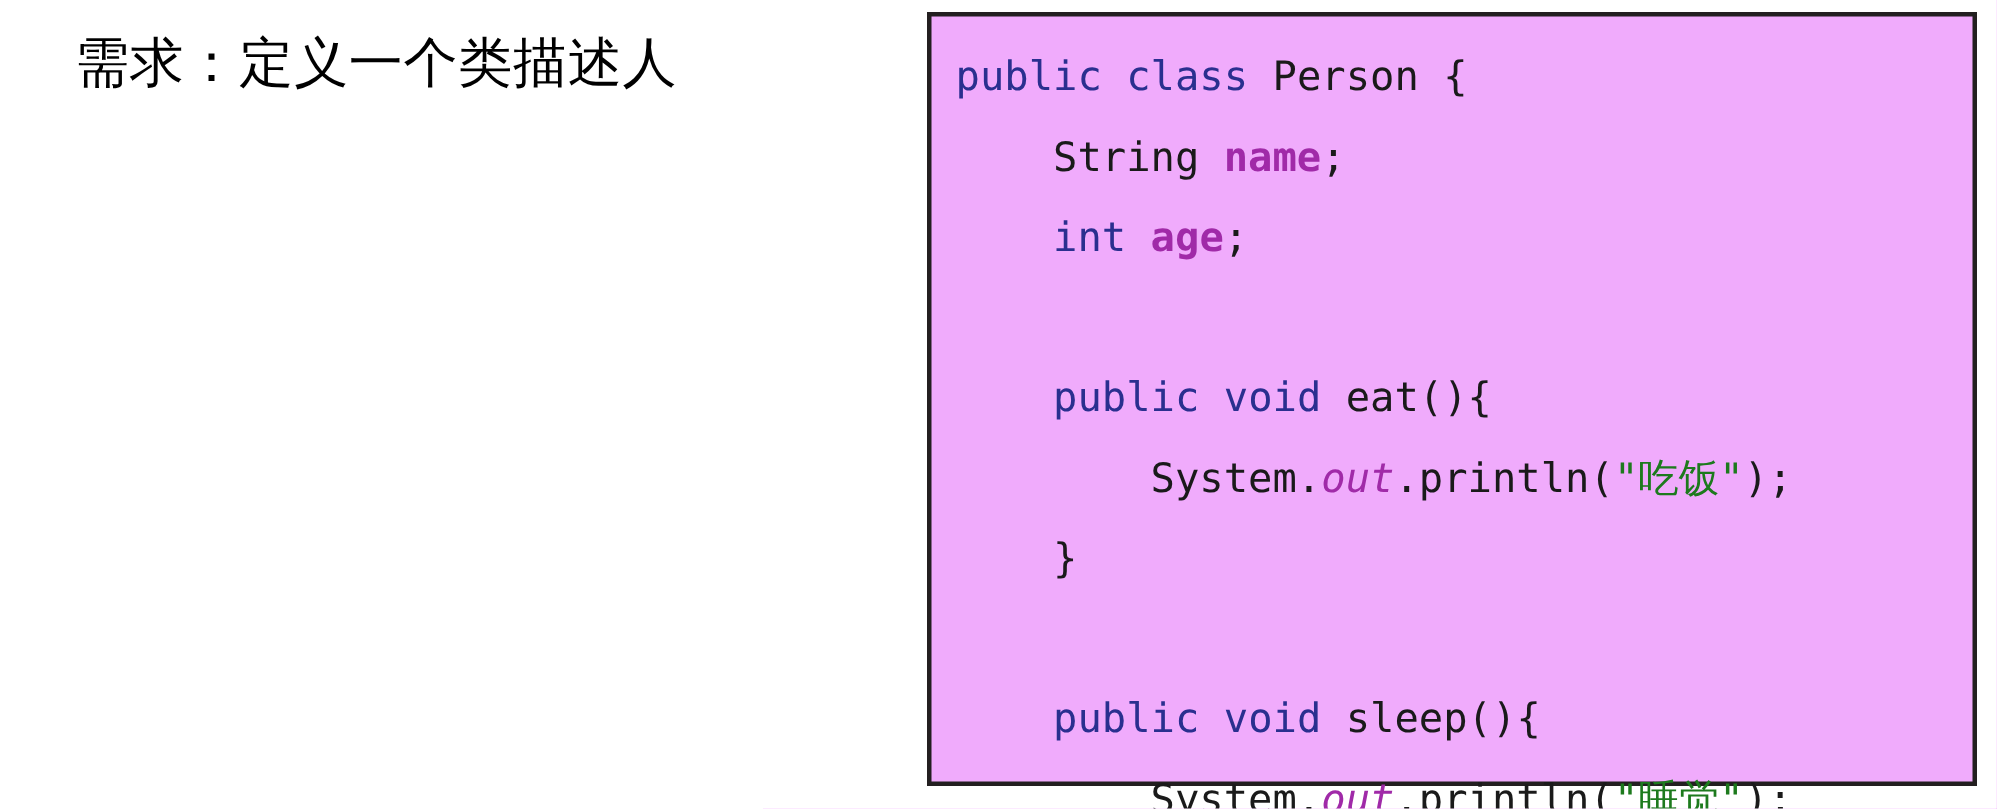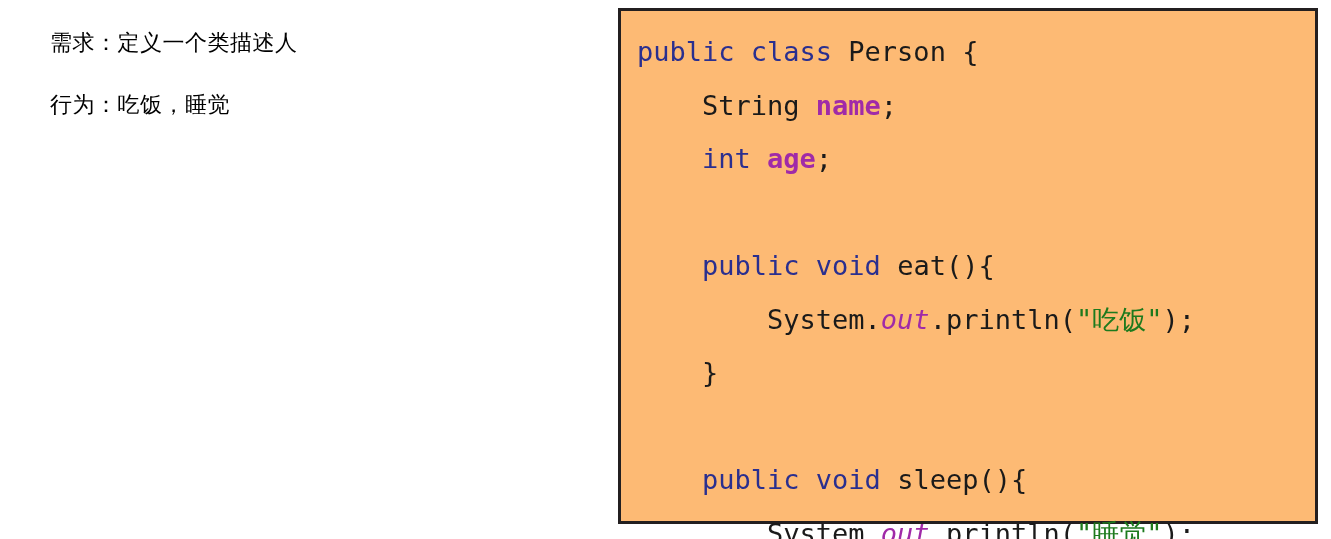--- a/index.html
+++ b/index.html
@@ -17,36 +17,36 @@
 
   
   #requirements-panel {
     position: absolute;
     left: 50px;
     top: 12px;
     width: 520px;
   }
   .req-line {
     font-family: "DejaVu Sans", sans-serif;
-    font-size: 22px;
+    font-size: 36px;
     line-height: 62px;
     color: #000000;
     white-space: pre;
     letter-spacing: 0.5px;
   }
 
   
   #code-panel {
     position: absolute;
     left: 618px;
     top: 8px;
     width: 700px;
     height: 516px;
     box-sizing: border-box;
-    background: #fdba74;
+    background: #f0abfc;
     border: 3px solid #231f20;
   }
   #code-listing {
     margin: 0;
     padding: 14px 0 0 16px;
     font-family: "DejaVu Sans Mono", monospace;
     font-size: 27px;
     line-height: 53.5px;
     color: #1a1a1a;
     white-space: pre;
@@ -58,18 +58,17 @@
   .tok-id   { color: #a02aa8; font-weight: bold; }
   .tok-idi  { color: #a02aa8; font-style: italic; }
   .tok-str  { color: #1d7a1d; }
   .tok-plain{ color: #1a1a1a; }
 </style>
 </head>
 <body>
 
 <div id="requirements-panel">
   <div class="req-line">需求：定义一个类描述人</div>
-  <div class="req-line">行为：吃饭，睡觉</div>
 </div>
 
 <div id="code-panel">
   <pre id="code-listing"><span class="code-line"><span class="tok-kw">public</span><span class="tok-plain"> </span><span class="tok-kw">class</span><span class="tok-plain"> Person {</span></span><span class="code-line"><span class="tok-plain">    String </span><span class="tok-id">name</span><span class="tok-plain">;</span></span><span class="code-line"><span class="tok-plain">    </span><span class="tok-kw">int</span><span class="tok-plain"> </span><span class="tok-id">age</span><span class="tok-plain">;</span></span><span class="code-line"><span class="tok-plain"> </span></span><span class="code-line"><span class="tok-plain">    </span><span class="tok-kw">public</span><span class="tok-plain"> </span><span class="tok-kw">void</span><span class="tok-plain"> eat(){</span></span><span class="code-line"><span class="tok-plain">        System.</span><span class="tok-idi">out</span><span class="tok-plain">.println(</span><span class="tok-str">"吃饭"</span><span class="tok-plain">);</span></span><span class="code-line"><span class="tok-plain">    }</span></span><span class="code-line"><span class="tok-plain"> </span></span><span class="code-line"><span class="tok-plain">    </span><span class="tok-kw">public</span><span class="tok-plain"> </span><span class="tok-kw">void</span><span class="tok-plain"> sleep(){</span></span><span class="code-line"><span class="tok-plain">        System.</span><span class="tok-idi">out</span><span class="tok-plain">.println(</span><span class="tok-str">"睡觉"</span><span class="tok-plain">);</span></span></pre>
 </div>
 
 </body></html>

